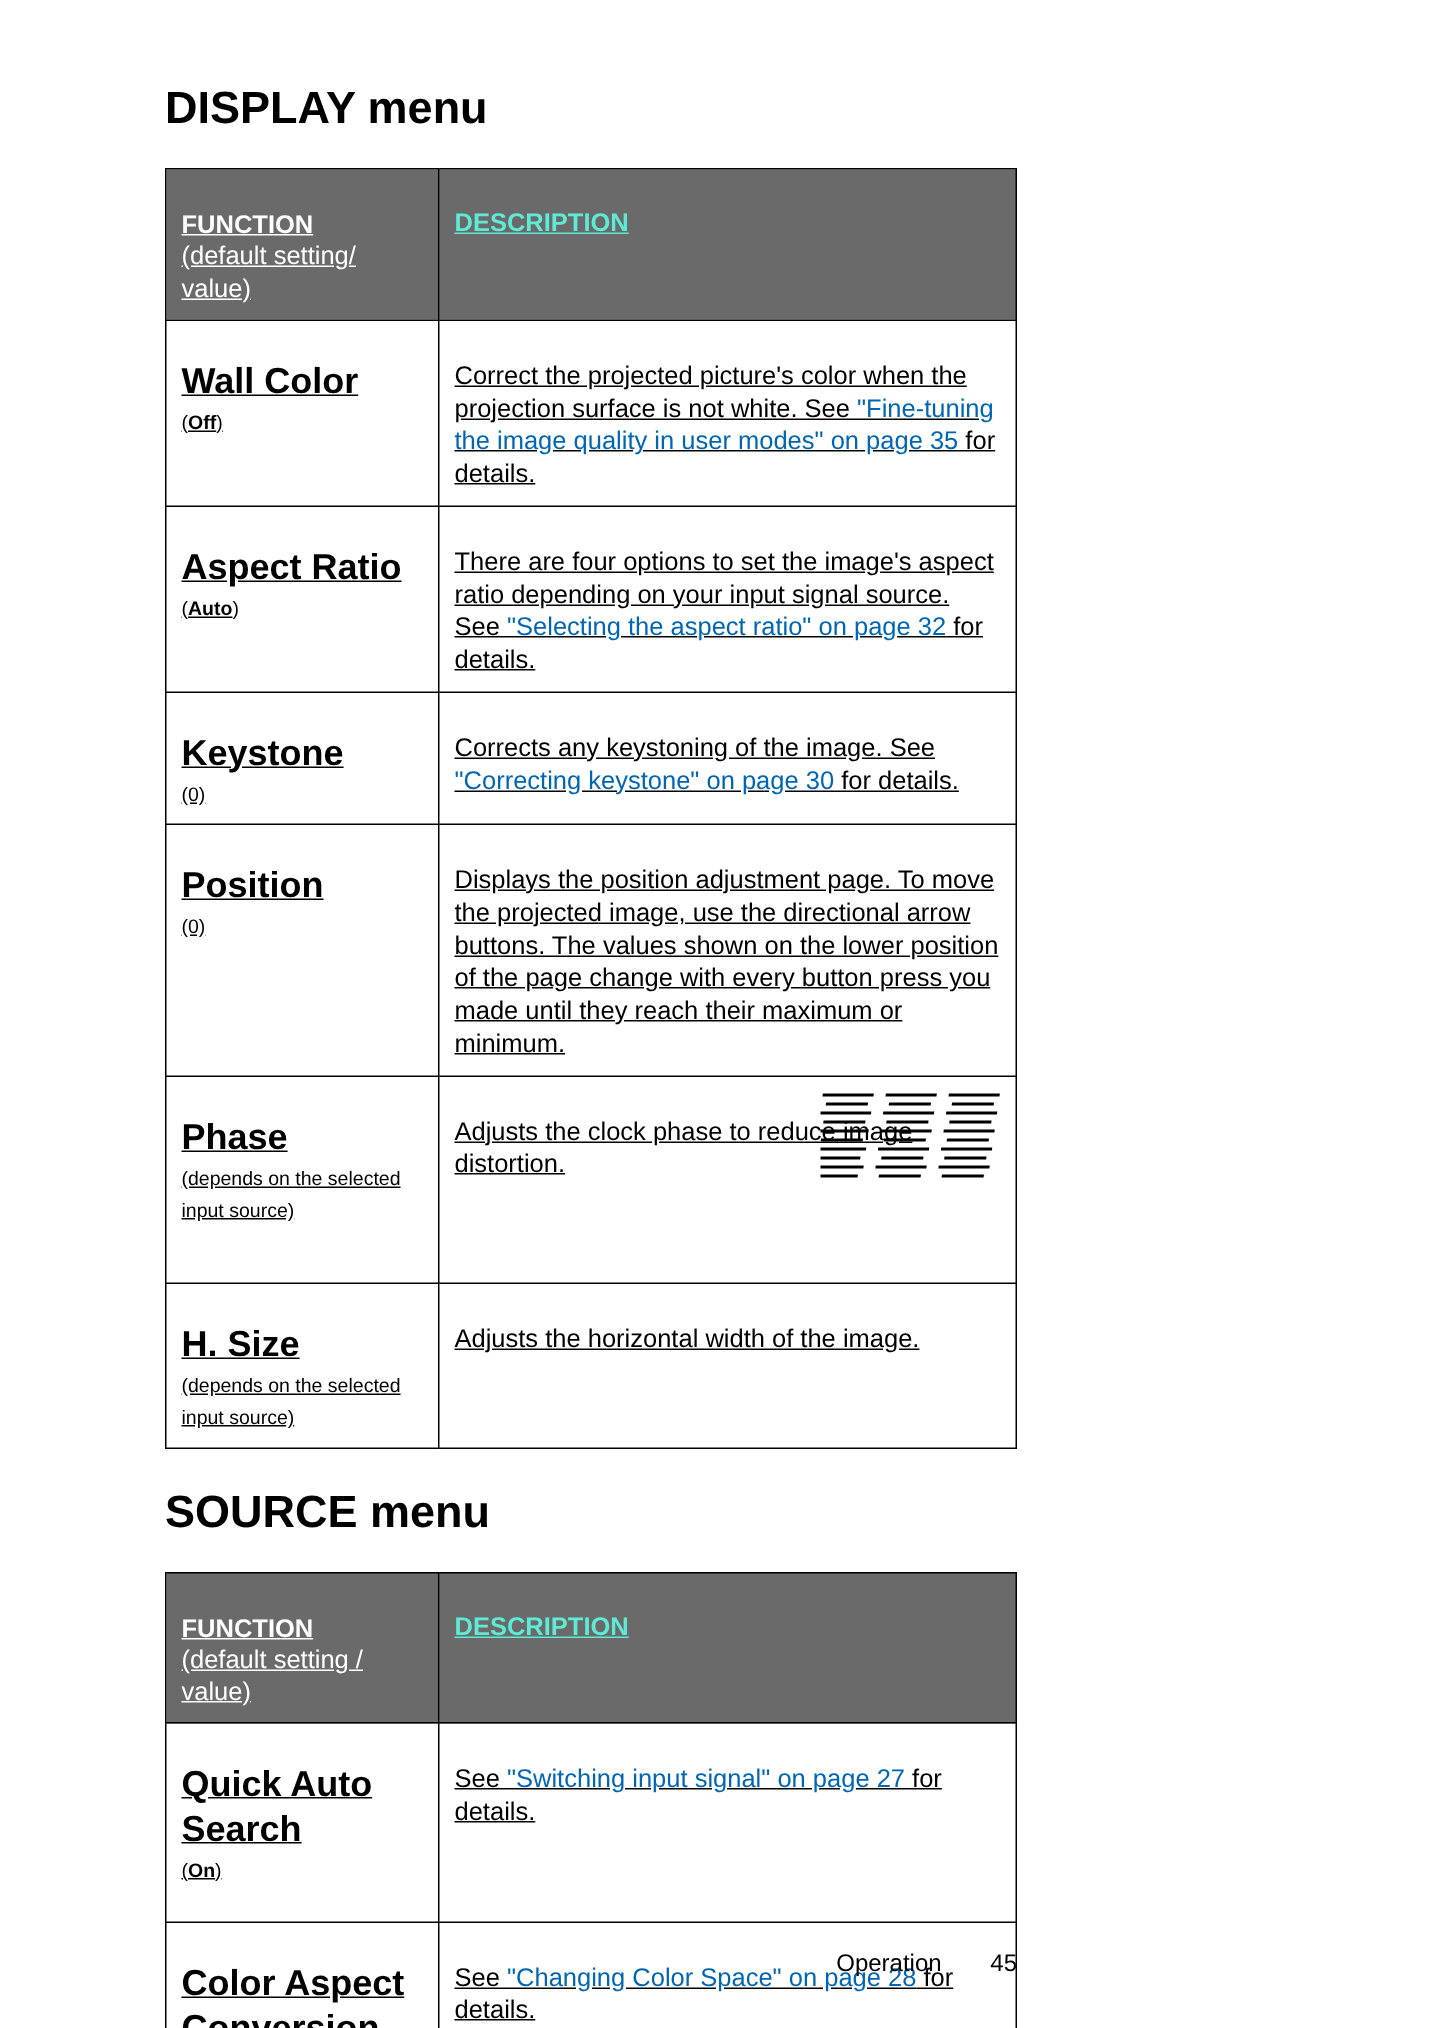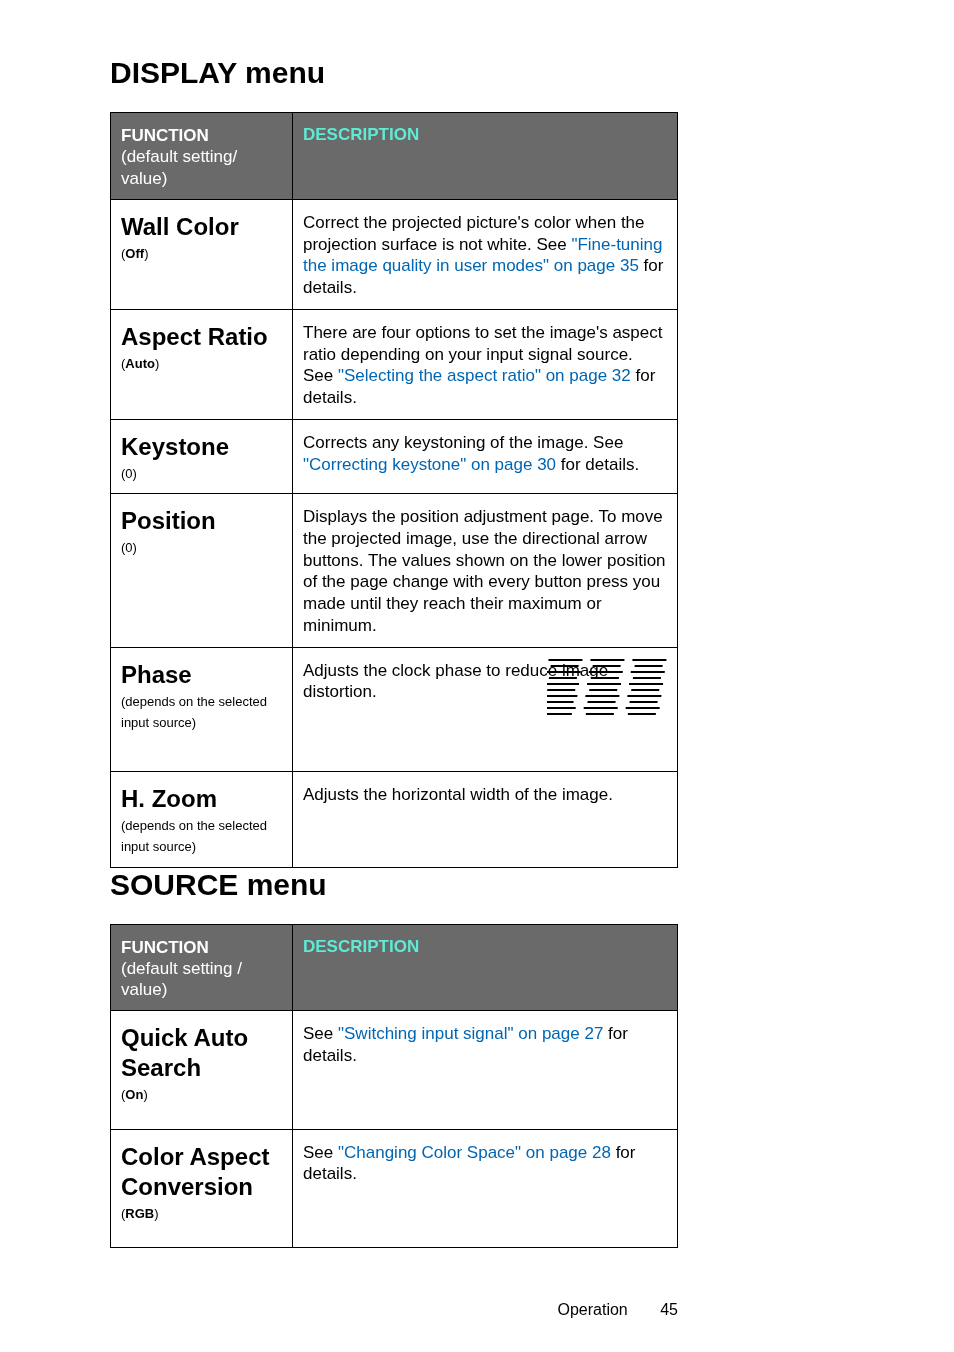--- a/index.html
+++ b/index.html
@@ -1,21 +1,21 @@
 <!DOCTYPE html>
 <html><head>
 <meta charset="utf-8">
 <style>
   * { box-sizing: border-box; margin: 0; padding: 0; }
   html, body { width: 954px; height: 1352px; background: #fff; font-family: Arial, Helvetica, sans-serif; color: #000; }
   .page { padding: 56px 80px 40px 110px; width: 758px; height: 1352px; position: relative; }
   h2.section-title { font-size: 30px; font-weight: bold; margin-bottom: 22px; }
-  h2.section-title.second { margin-bottom: 22px; }
+  h2.section-title.second { margin-top: 26px; margin-bottom: 22px; }
   table.menu { width: 100%; border-collapse: collapse; border: 1.5px solid #000; }
-  table.menu th, table.menu td { border: 1px solid #000; vertical-align: top; padding: 12px 10px 10px 10px; }
+  table.menu th, table.menu td { border: 1px solid #000; vertical-align: top; padding: 26px 10px 10px 10px; text-decoration: underline; }
   th.func-head { width: 182px; background: #6a6a6a; color: #fff; text-align: left; font-weight: normal; font-size: 17px; line-height: 1.25; }
   th.func-head .fn { font-weight: bold; font-size: 17px; }
   th.desc-head { background: #6a6a6a; color: #5eead4; text-align: left; font-weight: bold; font-size: 17px; }
   td.func-cell { width: 182px; font-size: 17px; line-height: 1.25; }
   td.func-cell .fn { font-weight: bold; font-size: 24px; }
   td.func-cell .sub { font-size: 13px; font-weight: normal; margin-top: 12px; }
   td.desc-cell { font-size: 17px; line-height: 1.28; position: relative; }
   .link { color: #0066b3; }
   .phase-graphic { position: absolute; right: 10px; top: 8px; }
   .footer { position: absolute; bottom: 33px; right: 80px; font-size: 16px; }
@@ -109,21 +109,21 @@
                   <use href="#hatch"></use>
                 </g>
           </svg>
         </span>
         <div style="height:58px;"></div>
       </td>
     </tr>
 
     <tr>
       <td class="func-cell">
-        <span class="fn">H. Zoom</span><br>
+        <span class="fn">H. Size</span><br>
         <span class="sub">(depends on the selected input source)</span>
       </td>
       <td class="desc-cell">Adjusts the horizontal width of the image.</td>
     </tr>
 
   </tbody>
     </table>
 
   <h2 class="section-title second">SOURCE menu</h2>
 

